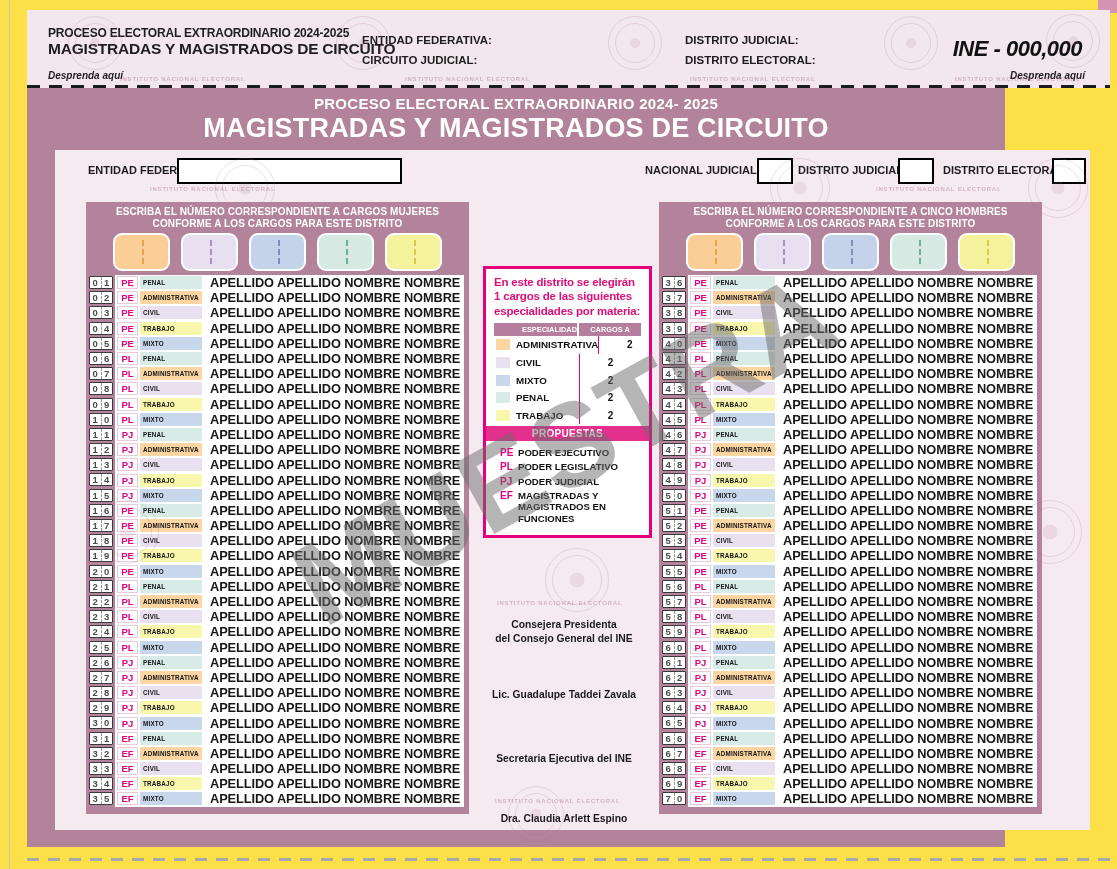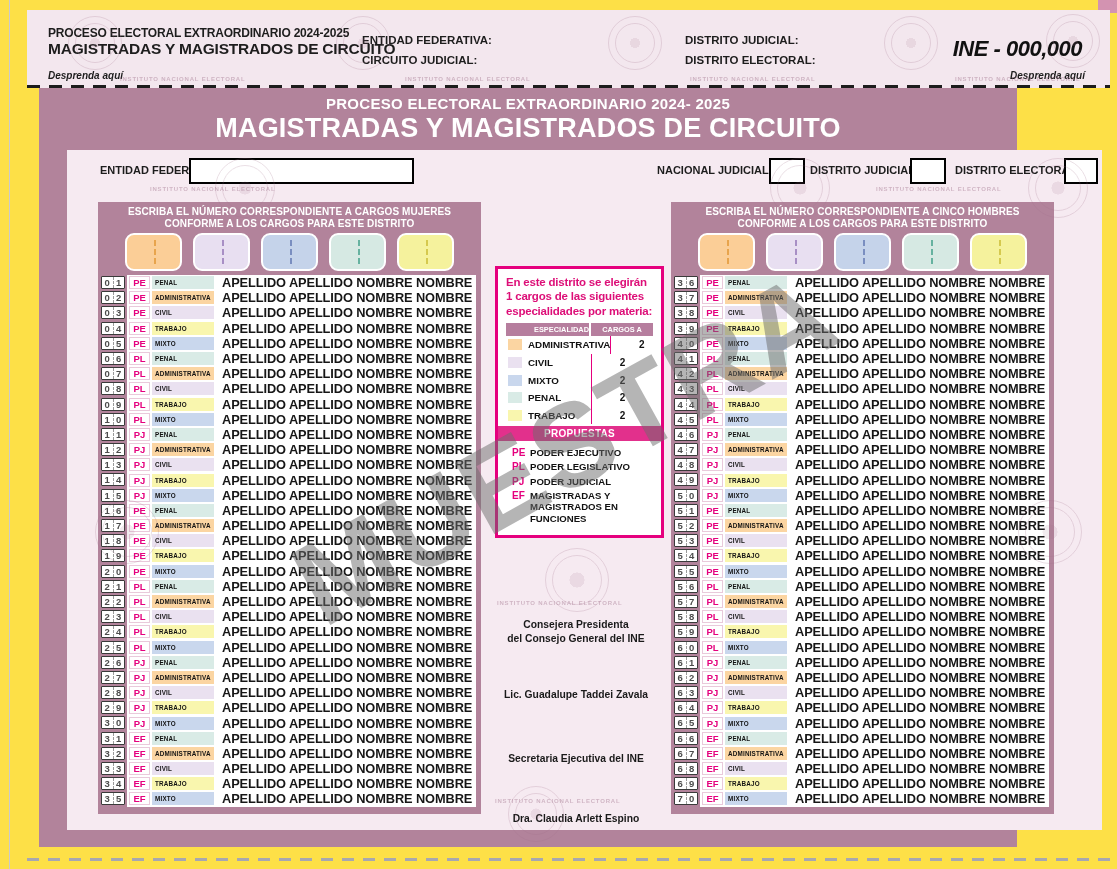--- a/index.html
+++ b/index.html
@@ -17,21 +17,21 @@
   .detach.left  { left:21px; bottom:7px; }
   .detach.right { right:25px; bottom:7px; }
   .stub-fields { position:absolute; top:20px; font-size:11.5px; font-weight:bold; color:#1d1d1d; line-height:1.75; white-space:nowrap; }
   .stub-fields.f1 { left:335px; }
   .stub-fields.f2 { left:658px; }
   .stub-folio { position:absolute; right:28px; top:26px; font-size:22px; font-weight:bold; font-style:italic; color:#111; letter-spacing:-0.5px; }
   .perforation { position:absolute; left:0; bottom:0; width:100%; height:3px;
     background:repeating-linear-gradient(90deg,#1c1c1c 0 13px,transparent 13px 22px); }
 
   
-  .ballot { position:absolute; left:27px; top:88px; width:978px; height:759px; background:#b2839b;margin-left:12px; }
+  .ballot { position:absolute; left:27px; top:88px; width:978px; height:759px; background:#b2839b; }
   .ballot-title { position:absolute; top:7px; width:100%; text-align:center; color:#fff; white-space:nowrap; }
   .ballot-title .l1 { font-size:15px; font-weight:bold; letter-spacing:0.3px; }
   .ballot-title .l2 { font-size:27px; font-weight:bold; letter-spacing:0.2px; margin-top:1px; }
   .inner { position:absolute; left:28px; top:62px; width:1035px; height:680px; background:#f6eaf1; }
 
   
   .field-label { position:absolute; top:14px; font-size:11px; font-weight:bold; color:#1d1d1d; white-space:nowrap; }
   .field-box { position:absolute; top:8px; height:26px; background:#fff; border:2px solid #000; }
   .fl1 { left:33px; }  .fb1 { left:122px; width:225px; }
   .fl2 { left:590px; } .fb2 { left:702px; width:36px; }

